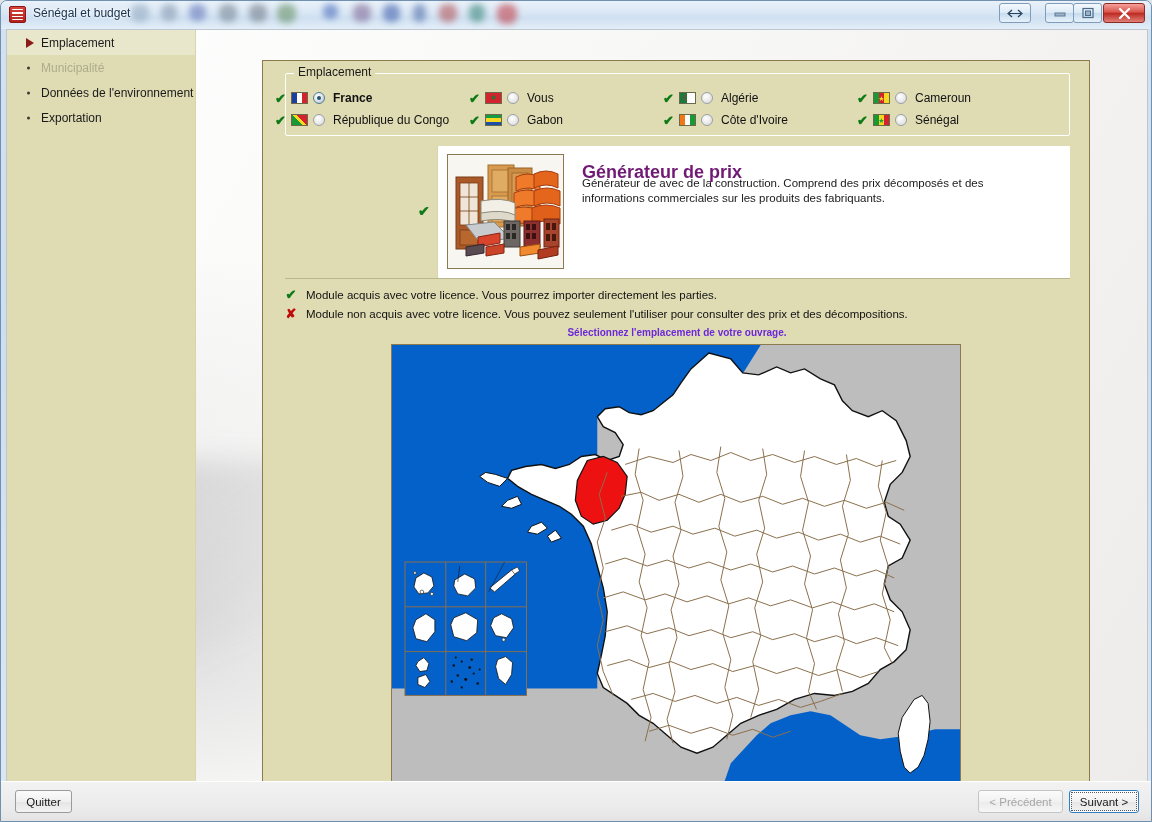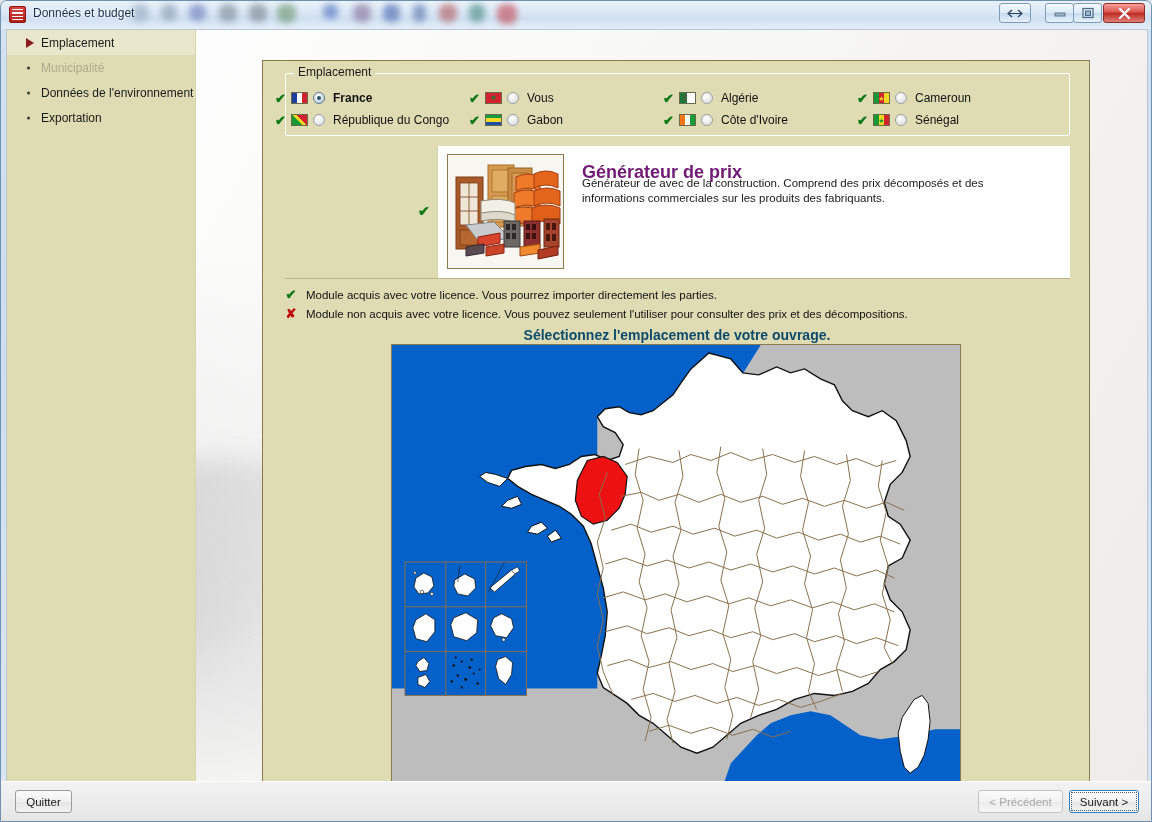--- a/index.html
+++ b/index.html
@@ -228,21 +228,21 @@
   }
   #legend-ok { top: 226px; }
   #legend-no { top: 245px; }
   .legend-row .ic { font-size: 13px; font-weight: bold; width: 12px; text-align:center; }
   .ic-ok { color: #0d7a16; }
   .ic-no { color: #c00b0b; }
 
   
   #map-heading {
     position: absolute; left: 0; top: 266px; width: 828px;
-    text-align: center; font-size: 14px; font-weight: bold; color: #0c4a6e;
+    text-align: center; font-size: 10px; font-weight: bold; color: #6d28d9;
   }
 
   
   #map-box {
     position: absolute; left: 128px; top: 283px;
     width: 570px; height: 449px;
     border: 1px solid #8a7a4e;
     background: #bdbdbd;
     overflow: hidden;
   }
@@ -294,21 +294,21 @@
     <div class="glassblob" style="left:276px;width:19px;height:19px;background:#5e8a5b;"></div>
     <div class="glassblob" style="left:322px;width:15px;height:15px;background:#3f63b8;"></div>
     <div class="glassblob" style="left:352px;width:18px;height:18px;background:#7a5f8f;"></div>
     <div class="glassblob" style="left:382px;width:17px;height:18px;background:#3757a8;"></div>
     <div class="glassblob" style="left:412px;width:13px;height:18px;background:#4a67a6;"></div>
     <div class="glassblob" style="left:438px;width:18px;height:18px;background:#b0484a;"></div>
     <div class="glassblob" style="left:468px;width:16px;height:18px;background:#2f7f72;"></div>
     <div class="glassblob" style="left:496px;width:20px;height:20px;background:#c0323c;"></div>
 
     <div id="title-icon"></div>
-    <div id="title-text">Données et budget</div>
+    <div id="title-text">Sénégal et budget</div>
 
     <div class="winbtn" id="btn-restore">
       <svg width="16" height="9" viewBox="0 0 16 9">
         <path d="M5 1 L1 4.5 L5 8 M11 1 L15 4.5 L11 8 M2 4.5 H14" stroke="#24405c" stroke-width="1.2" fill="none"></path>
       </svg>
     </div>
     <div class="winbtn" id="btn-min">
       <svg width="14" height="8" viewBox="0 0 14 8">
         <rect x="2" y="4" width="10" height="3" fill="#9fb4c8" stroke="#5e7a94" stroke-width="1"></rect>
       </svg>

